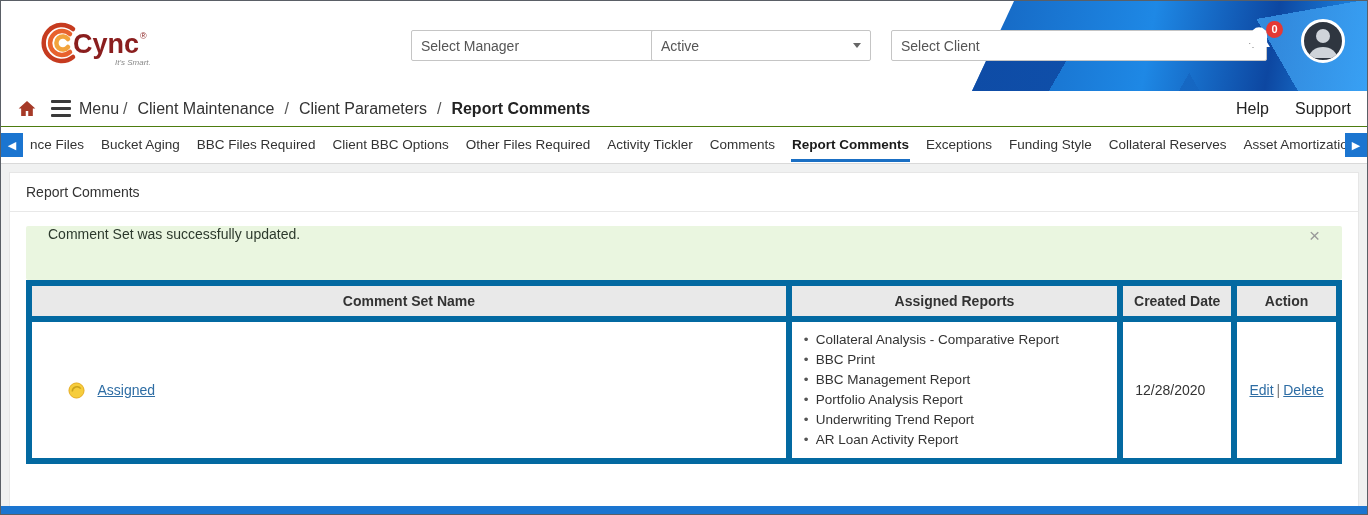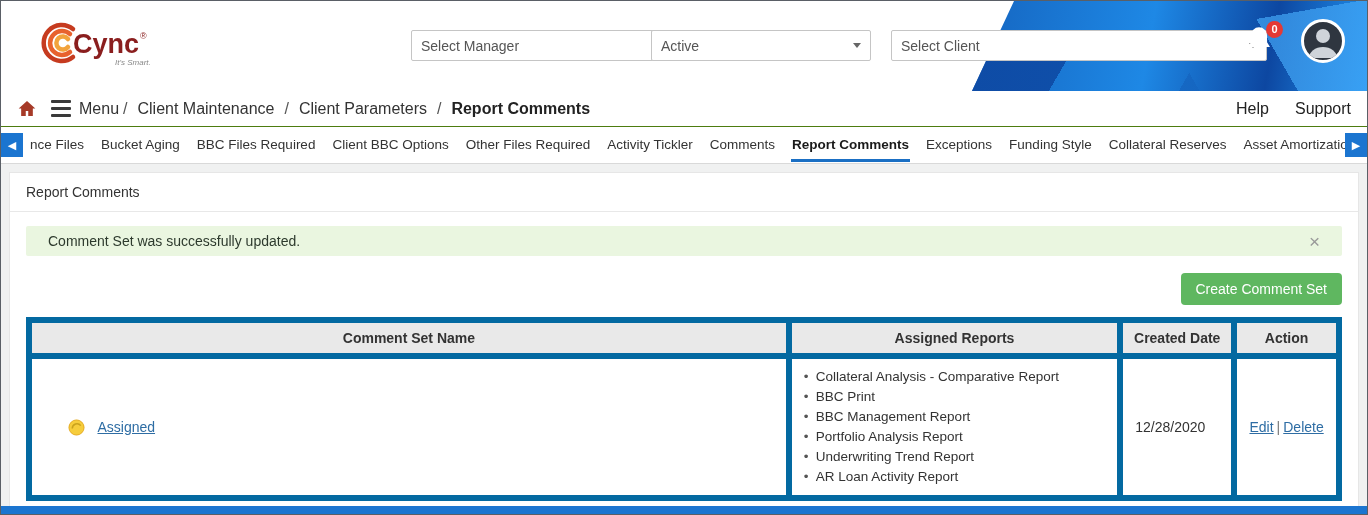--- a/index.html
+++ b/index.html
@@ -46,21 +46,21 @@
     display:flex; align-items:center; justify-content:center; cursor:pointer; flex:0 0 auto; }
   .tabs { display:flex; align-items:center; gap:15px; padding:0 6px; overflow:hidden; white-space:nowrap; flex:1; }
   .tab { font-size:13.5px; color:#333; cursor:pointer; padding:9px 1px 7px; border-bottom:3px solid transparent; }
   .tab.active { font-weight:bold; color:#1a1a1a; border-bottom:3px solid #1a6fc4; }
 
   
   .content { position:absolute; top:163px; left:0; right:0; bottom:8px; background:#f0f1f1; overflow:hidden; }
   .card { margin:8px 8px 0 8px; background:#fff; border:1px solid #e6e6e6; height:336px; overflow:hidden; }
   .card-title { font-size:14px; color:#333; padding:11px 16px; border-bottom:1px solid #e8e8e8; }
   .card-body { padding:14px 16px 0; }
-  .alert { background:#eaf6e0; border-radius:2px; height:30px; display:flex; align-items:center; justify-content:space-between; padding:0 22px; }
+  .alert { background:#eaf6e0; border-radius:2px; height:54px; display:flex; align-items:flex-start; justify-content:space-between; padding:0 22px; }
   .alert-text { font-size:14px; color:#2d3a2d; }
   .alert-close { color:#9a9a9a; font-size:19px; cursor:pointer; line-height:1; }
   .btn-row { display:flex; justify-content:flex-end; margin:17px 0 12px; }
   .btn-green { background:#5fb760; color:#fff; border:none; border-radius:4px; font-size:14px; padding:8px 15px; cursor:pointer; font-family:inherit; }
 
   table.cset { width:100%; border-collapse:collapse; table-layout:fixed; }
   table.cset th, table.cset td { border:6px solid #0369a1; }
   table.cset th { background:#e9e9e9; font-size:14px; color:#333; text-align:center; padding:7px 4px; font-weight:bold; }
   col.c-name { width:58%; } col.c-reports { width:25.3%; } col.c-date { width:8.7%; } col.c-action { width:8%; }
   td.name-cell { padding-left:36px; vertical-align:middle; }
@@ -171,23 +171,20 @@
   <main class="content">
     <div class="card">
       <div class="card-title">Report Comments</div>
       <div class="card-body">
 
         <div class="alert">
           <span class="alert-text">Comment Set was successfully updated.</span>
           <span class="alert-close">×</span>
         </div>
 
-        <div class="btn-row">
-          <button class="btn-green">Create Comment Set</button>
-        </div>
 
         <table class="cset">
           <colgroup>
               <col class="c-name">
               <col class="c-reports">
               <col class="c-date">
               <col class="c-action">
             </colgroup>
           <thead>
             <tr>

